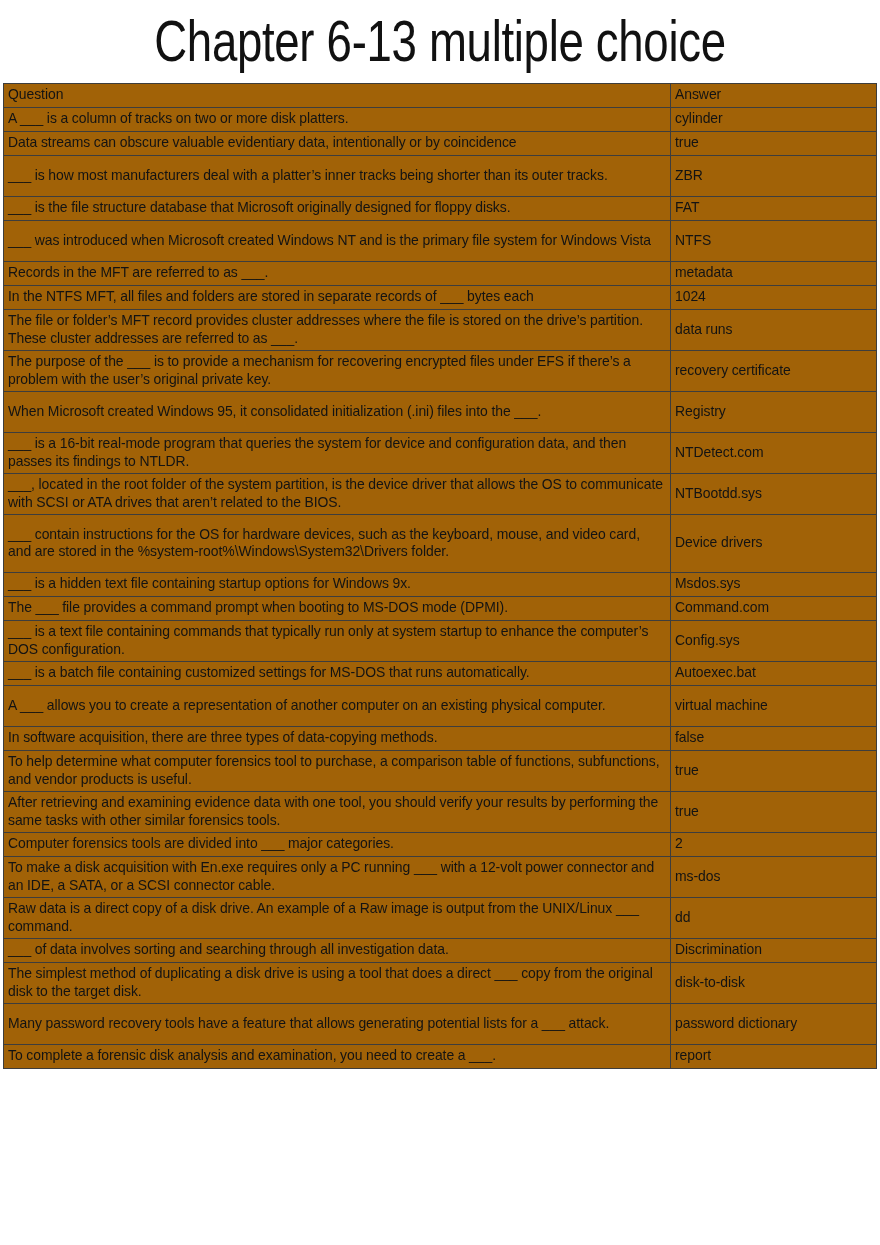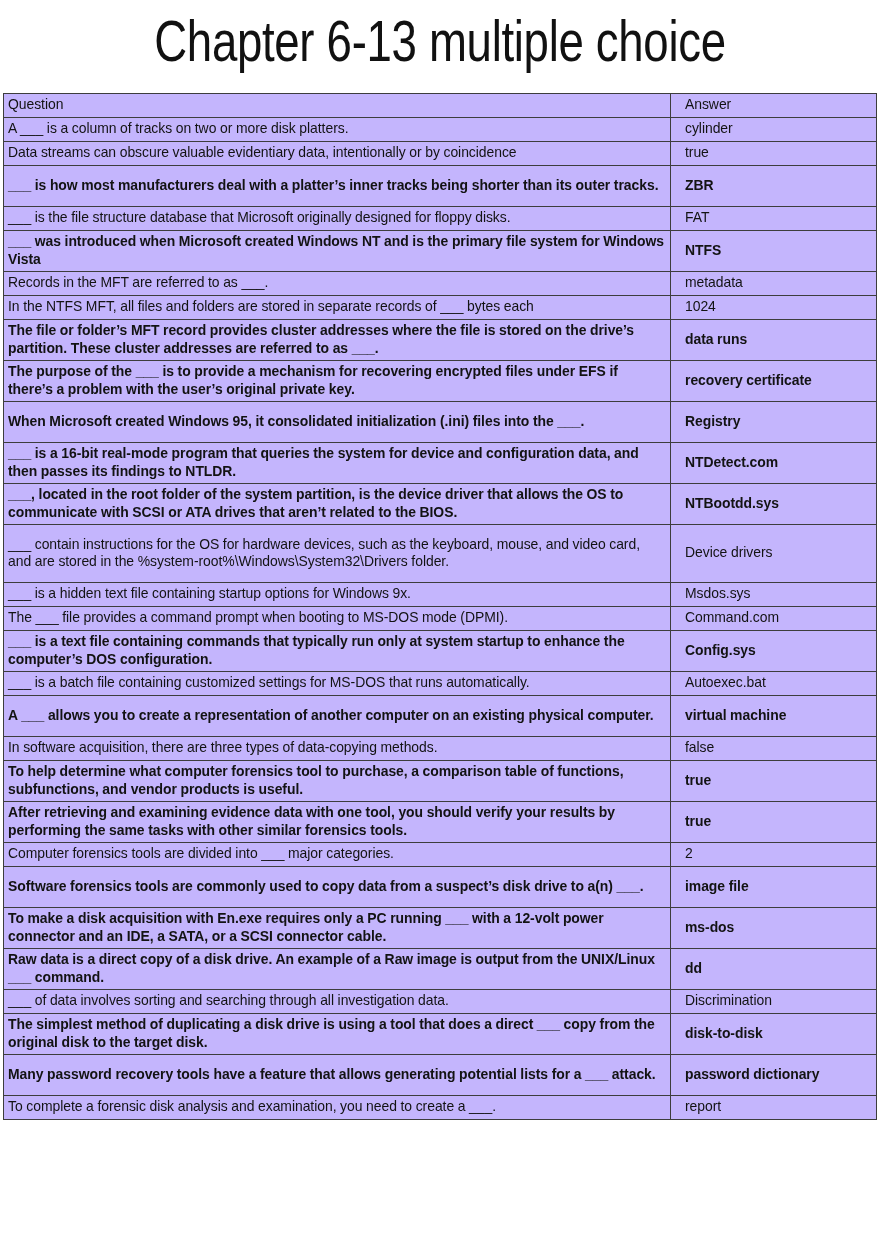--- a/index.html
+++ b/index.html
@@ -36,56 +36,56 @@
     color: #111111;
     transform: scaleX(0.80);
     transform-origin: center top;
     white-space: nowrap;
   }
 
   
   #qa-table {
     position: absolute;
     left: 3px;
-    top: 93px;
+    top: 83px;
     width: 873px;
     border-collapse: collapse;
     table-layout: fixed;
-    background: #c4b5fd;
+    background: #a16207;
   }
   #qa-table col.c-q { width: 667px; }
   #qa-table col.c-a { width: 206px; }
 
   #qa-table td {
     border: 1px solid #3d3d3d;
     padding: 2px 4px 3px 4px;
     vertical-align: middle;
     font-size: 14.6px;
     line-height: 17.2px;
     font-weight: 400;
     color: #131313;
     letter-spacing: -0.05px;
     word-spacing: -0.2px;
     text-align: left;
   }
   #qa-table td.q-cell {
     padding-left: 4px;
   }
   #qa-table td.a-cell {
-    padding-left: 14px;
+    padding-left: 4px;
   }
   #qa-table tr.header-row td {
     font-weight: 400;
   }
   
   #qa-table td .txt {
     display: block;
   }
   #qa-table tr.lines-1 td { height: 24px; }
-  #qa-table tr.lines-2 td { height: 41px; font-weight: bold; }
+  #qa-table tr.lines-2 td { height: 41px; }
   #qa-table tr.lines-3 td { height: 58px; }
 
   
   #qa-table td .txt {
     transform: scaleX(0.955);
     transform-origin: left center;
     width: 104.7%;
   }
   #qa-table td.a-cell .txt {
     width: 104.7%;
@@ -283,28 +283,20 @@
         <tr class="lines-1">
           <td class="q-cell">
             <span class="txt">Computer forensics tools are divided into ___ major categories.</span>
           </td>
           <td class="a-cell">
             <span class="txt">2</span>
           </td>
         </tr>
         <tr class="lines-2">
           <td class="q-cell">
-            <span class="txt">Software forensics tools are commonly used to copy data from a suspect’s disk drive to a(n) ___.</span>
-          </td>
-          <td class="a-cell">
-            <span class="txt">image file</span>
-          </td>
-        </tr>
-        <tr class="lines-2">
-          <td class="q-cell">
             <span class="txt">To make a disk acquisition with En.exe requires only a PC running ___ with a 12-volt power connector and an IDE, a SATA, or a SCSI connector cable.</span>
           </td>
           <td class="a-cell">
             <span class="txt">ms-dos</span>
           </td>
         </tr>
         <tr class="lines-2">
           <td class="q-cell">
             <span class="txt">Raw data is a direct copy of a disk drive. An example of a Raw image is output from the UNIX/Linux ___ command.</span>
           </td>

